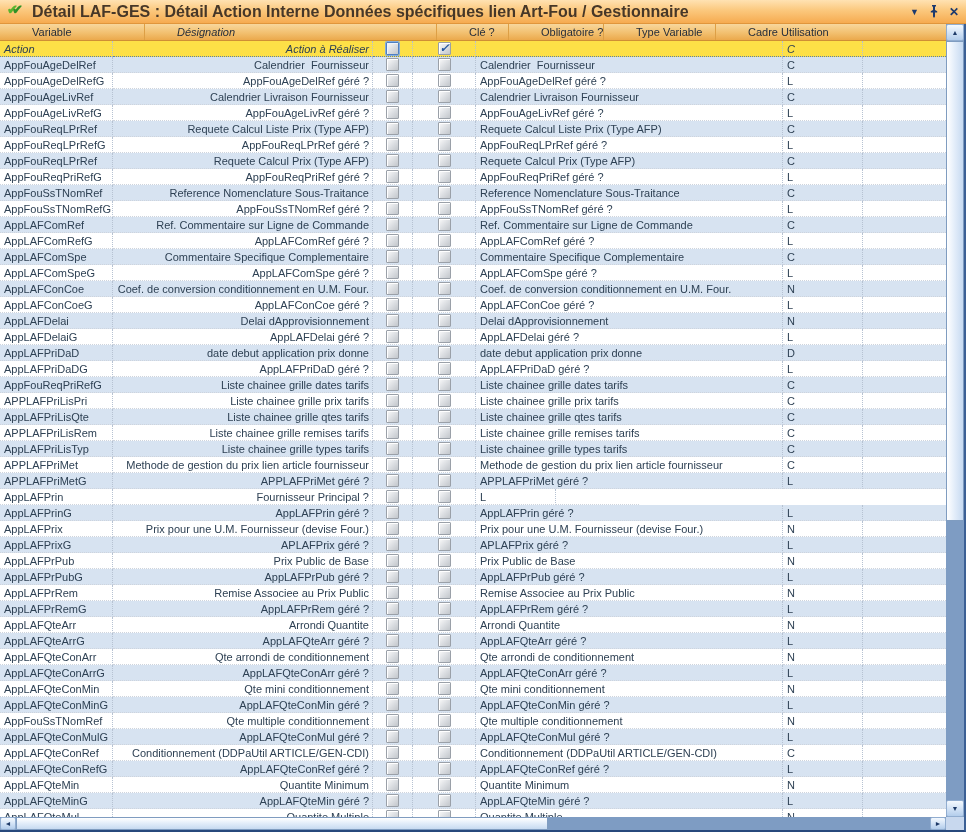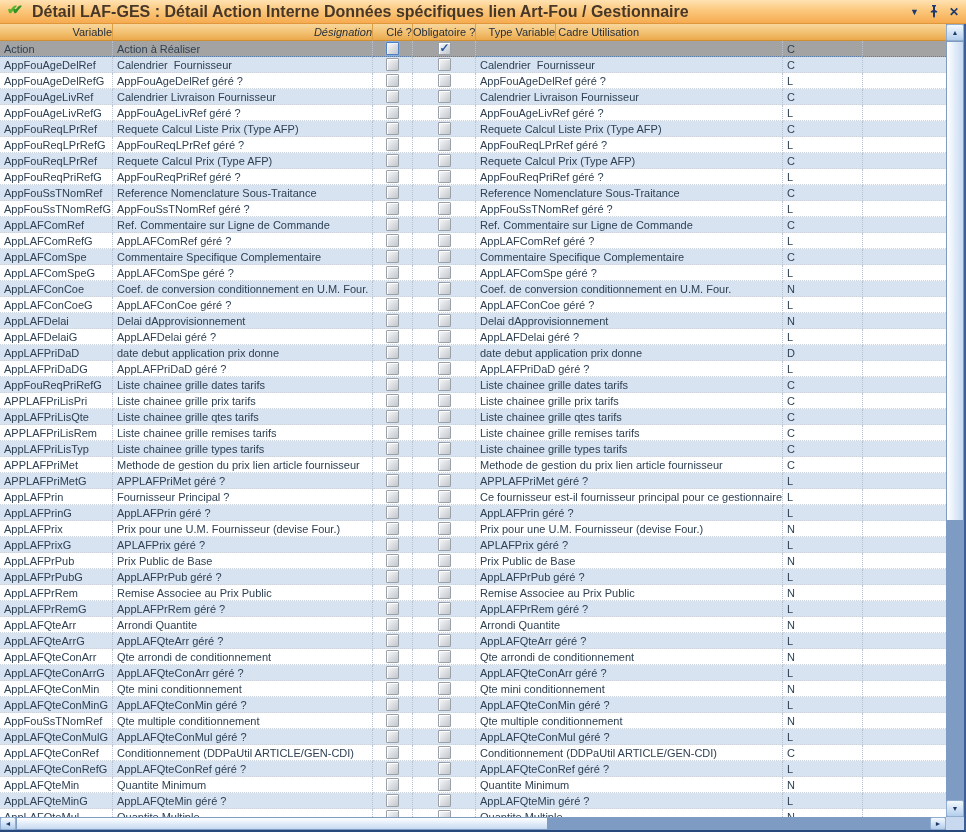--- a/index.html
+++ b/index.html
@@ -29,35 +29,35 @@
 
   
   .main { display:flex; border-right:2px solid #3c6095; }
   .content { width:946px; flex:0 0 946px; }
   .gridheader {
     height:17px; display:flex;
     background: linear-gradient(180deg,#f8d79c 0%, #f2c070 55%, #eba94c 100%);
     border-bottom:1px solid #cf8f35;
   }
   .hcell {
-    font-size:11px; line-height:16px; color:#272e3a; text-align:right;
-    border-right:1px solid #dd9f45; white-space:pre; overflow:hidden;
+    font-size:11px; line-height:16px; color:#272e3a; text-align:left;
+    border-right:1px solid #dd9f45; white-space:pre; overflow:hidden;margin-left:32px;
   }
   .rows { height:776px; overflow:hidden; background:#fff; }
   .row { display:flex; height:16px; }
   .row.blue  .cell { background:#d7e3f1; }
   .row.white .cell { background:#ffffff; }
-  .row.sel   .cell { background:#a3a3a3; border-bottom:1px dotted #5b7ea9; }
+  .row.sel   .cell { background:#fde047; border-bottom:1px dotted #5b7ea9;font-style:italic; }
   .cell {
     font-size:11px; line-height:14px; color:#2e4154; padding:1px 3px 0 4px;
     border-right:1px dotted #b6c2d2; border-bottom:1px dotted #ced4dd;
     white-space:pre; overflow:hidden;
   }
   .c-var { width:113px; flex:0 0 113px; }
-  .c-des { width:260px; flex:0 0 260px; }
+  .c-des { width:260px; flex:0 0 260px;text-align:right; }
   .c-cle { width:40px;  flex:0 0 40px;  display:flex; align-items:center; justify-content:center; padding:0; }
   .c-obl { width:63px;  flex:0 0 63px;  display:flex; align-items:center; justify-content:center; padding:0; }
   .c-com { width:307px; flex:0 0 307px; }
   .c-typ { width:80px;  flex:0 0 80px; }
   .c-cad { width:83px;  flex:0 0 83px; border-right:none; }
   .hc-var { width:113px; } .hc-des { width:260px;font-style:italic; } .hc-cle { width:40px; }
   .hc-obl { width:63px; } .hc-com { width:307px; } .hc-typ { width:80px; }
   .hc-cad { width:83px; border-right:none; }
 
   .cb {
@@ -383,21 +383,20 @@
             <div class="cell c-obl"><div class="cb"></div></div>
             <div class="cell c-com">APPLAFPriMet géré ?</div>
             <div class="cell c-typ">L</div>
             <div class="cell c-cad"></div>
           </div>
           <div class="row white">
             <div class="cell c-var">AppLAFPrin</div>
             <div class="cell c-des">Fournisseur Principal ?</div>
             <div class="cell c-cle"><div class="cb"></div></div>
             <div class="cell c-obl"><div class="cb"></div></div>
-            <div class="cell c-com">Ce fournisseur est-il fournisseur principal pour ce gestionnaire</div>
             <div class="cell c-typ">L</div>
             <div class="cell c-cad"></div>
           </div>
           <div class="row blue">
             <div class="cell c-var">AppLAFPrinG</div>
             <div class="cell c-des">AppLAFPrin géré ?</div>
             <div class="cell c-cle"><div class="cb"></div></div>
             <div class="cell c-obl"><div class="cb"></div></div>
             <div class="cell c-com">AppLAFPrin géré ?</div>
             <div class="cell c-typ">L</div>

